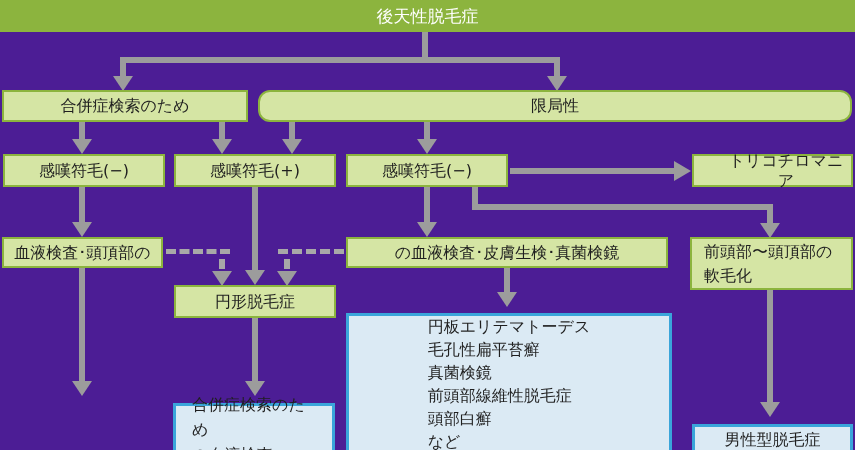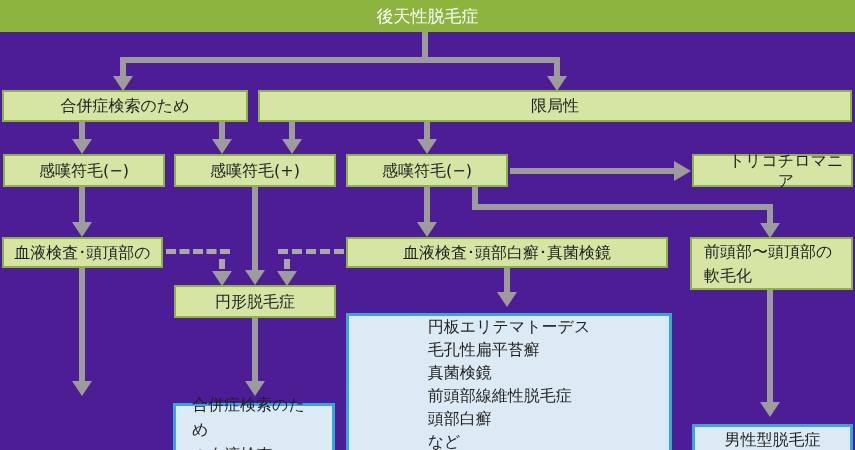--- a/index.html
+++ b/index.html
@@ -36,21 +36,21 @@
   <div class="banner">後天性脱毛症</div>
 
   <div class="stem-v" style="left:422px;top:32px;height:28px;"></div>
   <div class="stem-h" style="left:120px;top:57px;width:440px;"></div>
   <div class="stem-v" style="left:120px;top:57px;height:19px;"></div>
   <div class="head-down" style="left:113px;top:76px;"></div>
   <div class="stem-v" style="left:554px;top:57px;height:19px;"></div>
   <div class="head-down" style="left:547px;top:76px;"></div>
 
   <div class="box green" style="left:2px;top:90px;width:246px;height:32px;">合併症検索のため</div>
-  <div class="box green" style="left:258px;top:90px;width:594px;height:32px;">限局性</div>
+  <div class="box green" style="left:258px;top:90px;width:594px;height:32px;border-radius:12px;">限局性</div>
 
   <div class="stem-v" style="left:79px;top:122px;height:17px;"></div>
   <div class="head-down" style="left:72px;top:139px;"></div>
   <div class="stem-v" style="left:219px;top:122px;height:17px;"></div>
   <div class="head-down" style="left:212px;top:139px;"></div>
   <div class="stem-v" style="left:289px;top:122px;height:17px;"></div>
   <div class="head-down" style="left:282px;top:139px;"></div>
   <div class="stem-v" style="left:424px;top:122px;height:17px;"></div>
   <div class="head-down" style="left:417px;top:139px;"></div>
 
@@ -68,21 +68,21 @@
   <div class="head-down" style="left:417px;top:222px;"></div>
   <div class="stem-v" style="left:252px;top:187px;height:83px;"></div>
   <div class="head-down" style="left:245px;top:270px;"></div>
 
   <div class="stem-v" style="left:472px;top:187px;height:23px;"></div>
   <div class="stem-h" style="left:472px;top:204px;width:301px;"></div>
   <div class="stem-v" style="left:767px;top:204px;height:20px;"></div>
   <div class="head-down" style="left:760px;top:223px;"></div>
 
   <div class="box green" style="left:2px;top:237px;width:161px;height:31px;">血液検査･頭頂部の</div>
-  <div class="box green" style="left:346px;top:237px;width:322px;height:31px;">血液検査･頭部白癬･真菌検鏡</div>
+  <div class="box green" style="left:346px;top:237px;width:322px;height:31px;">の血液検査･皮膚生検･真菌検鏡</div>
   <div class="box green left-text multiline" style="left:690px;top:237px;width:163px;height:53px;padding:2px 12px;line-height:24px;">
     <div>
       <div>前頭部〜頭頂部の</div>
       <div>軟毛化</div>
     </div>
   </div>
 
   <div class="dotted-h" style="left:166px;top:249px;width:64px;"></div>
   <div class="dotted-h" style="left:278px;top:249px;width:66px;"></div>
   <div class="dash-v" style="left:219px;top:259px;height:10px;"></div>

